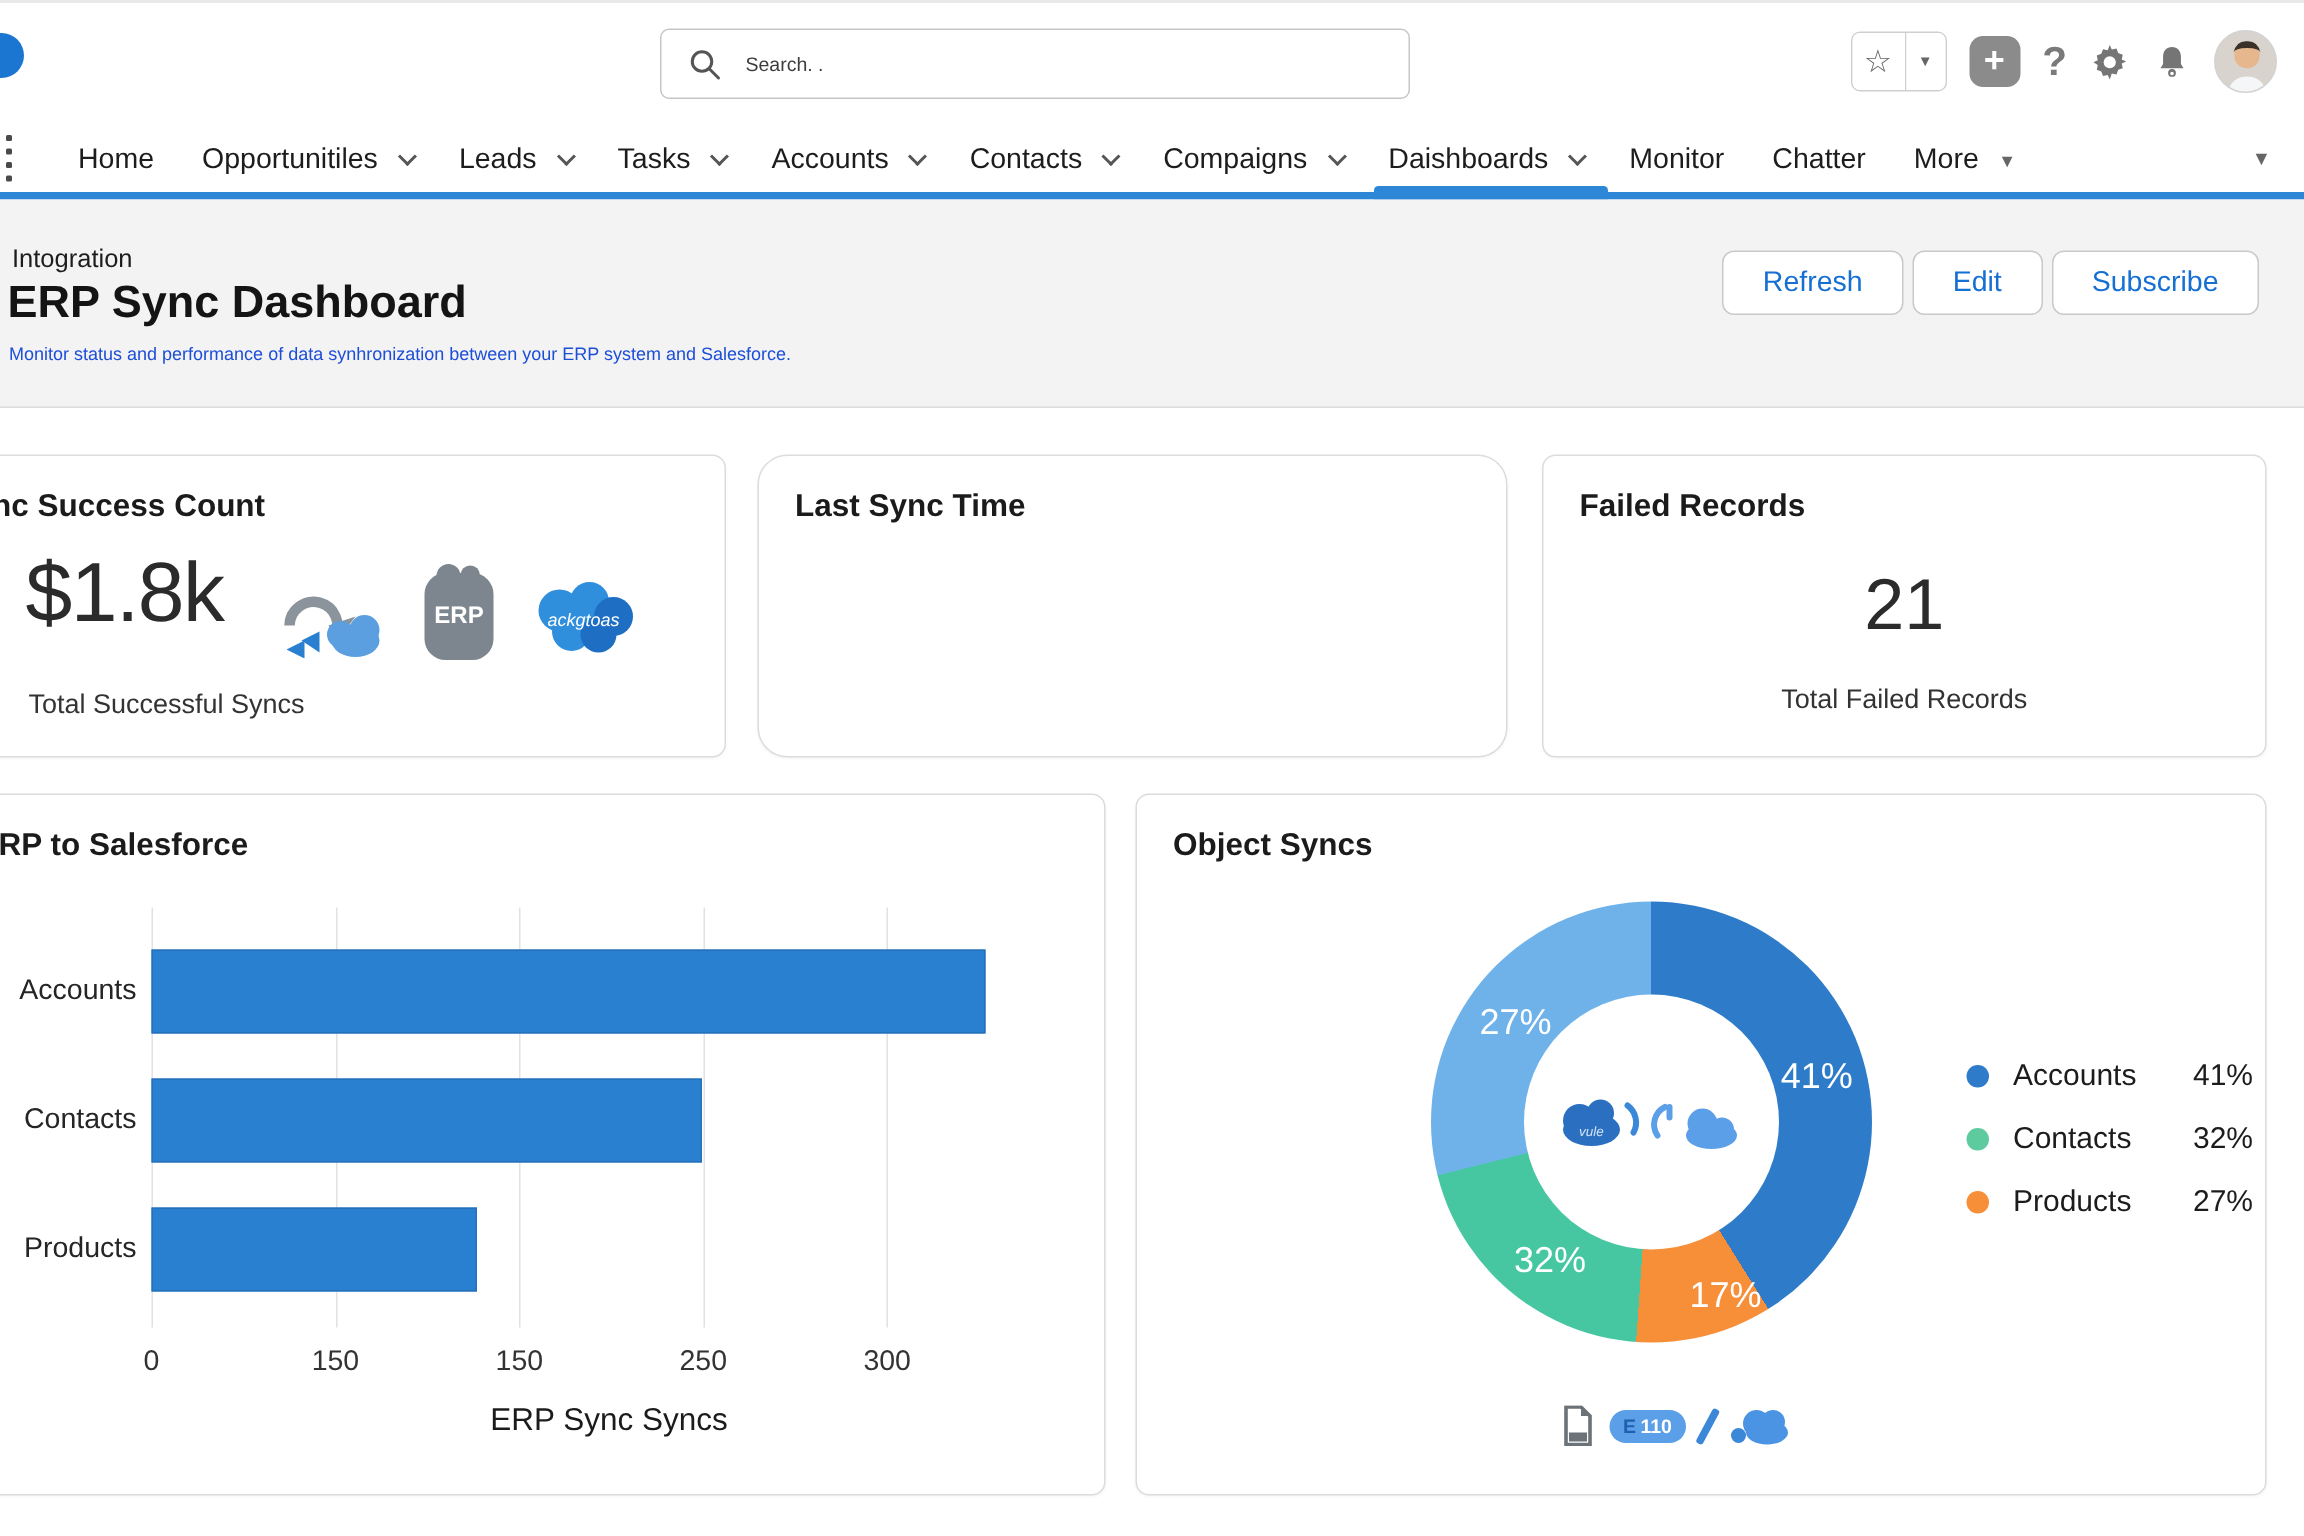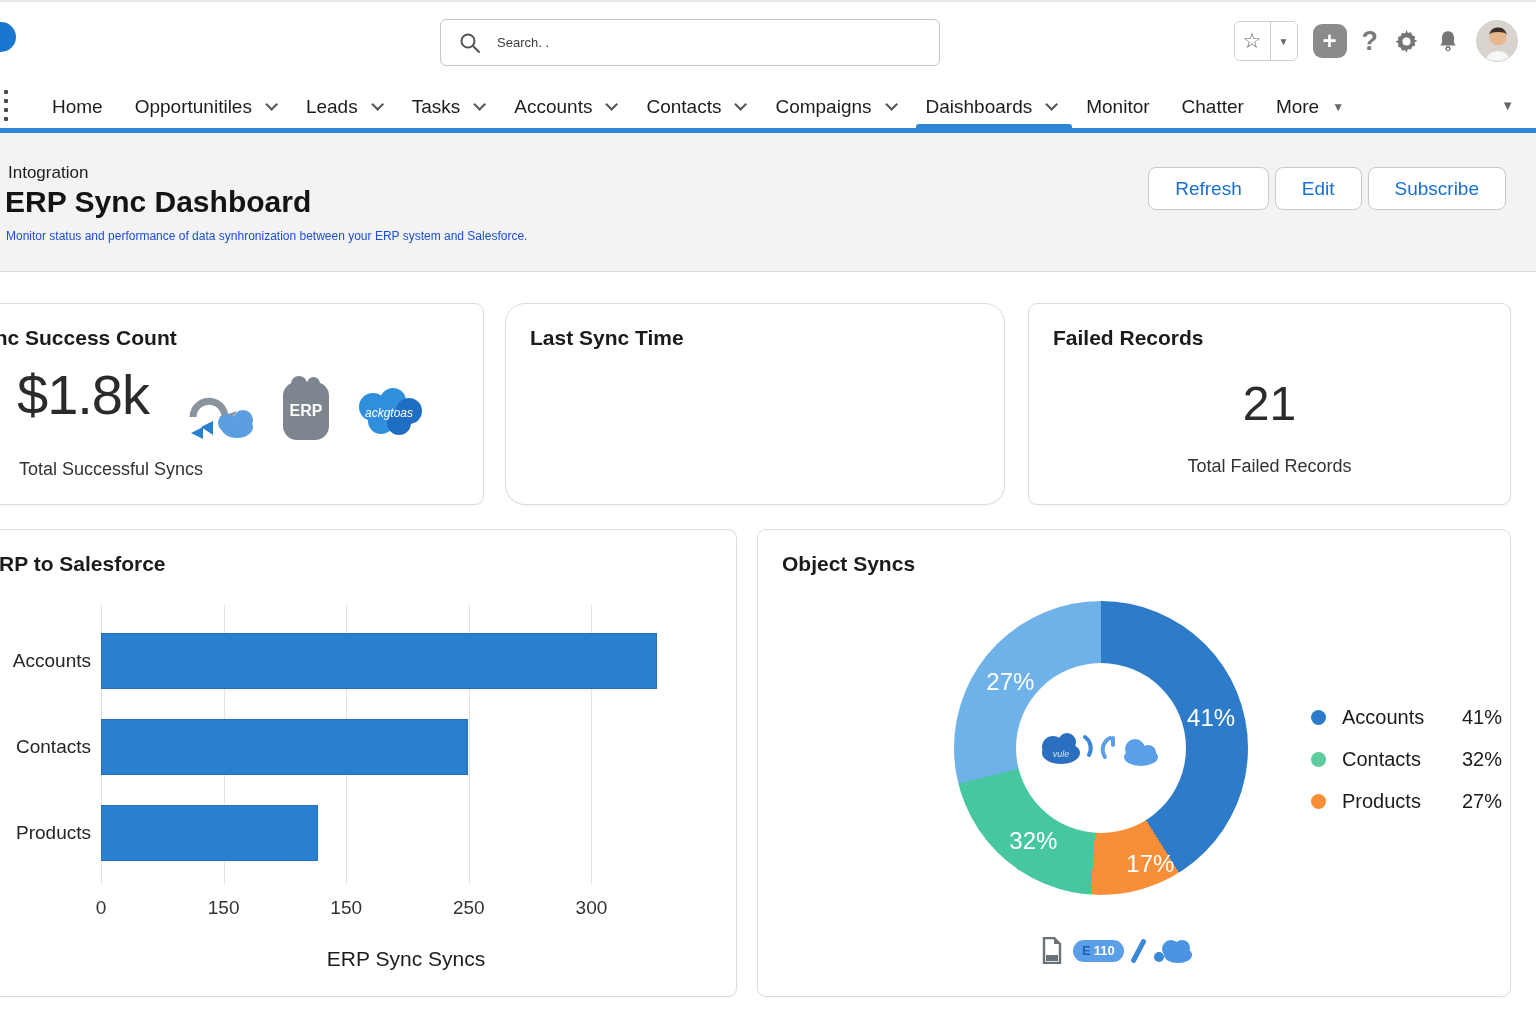--- a/index.html
+++ b/index.html
@@ -71,21 +71,21 @@
   .failed-value { position:absolute; left:0; width:100%; top:72px; text-align:center; font-size:48px; color:#2b2b2b; }
   .failed-label { position:absolute; left:0; width:100%; top:152px; text-align:center; font-size:18px; color:#333; }
 
   
   .bar-card { left:-40px; top:529px; width:777px; height:468px; }
   .plot { position:absolute; left:140px; top:75px; width:610px; height:280px; }
   .gridline { position:absolute; top:0; bottom:0; width:1px; background:#e2e2e2; }
   .bar { position:absolute; left:0; height:56px; background:#2a80d0; border:1px solid #2470ba; }
   .cat-label { position:absolute; width:116px; text-align:right; font-size:19px; color:#252525; left:14px; }
   .tick { position:absolute; top:288px; transform:translateX(-50%); font-size:19px; color:#333; }
-  .xlabel { position:absolute; left:140px; width:610px; top:405px; text-align:center; font-size:21px; color:#1b1b1b;margin-top:12px; }
+  .xlabel { position:absolute; left:140px; width:610px; top:405px; text-align:center; font-size:21px; color:#1b1b1b; }
 
   
   .donut-card { left:757px; top:529px; width:754px; height:468px; }
   .donut { position:absolute; left:196px; top:71px; width:294px; height:294px; border-radius:50%; }
   .donut::after { content:""; position:absolute; inset:62px; background:#fff; border-radius:50%; }
   .seg-label { position:absolute; color:#fff; font-size:24px; transform:translate(-50%,-50%); z-index:2; }
   .donut-center { position:absolute; left:268px; top:196px; width:150px; height:46px; z-index:3;
     display:flex; align-items:center; justify-content:center; gap:6px; }
   .legend { position:absolute; left:553px; top:166px; }
   .legend-row { display:flex; align-items:center; height:42px; }

